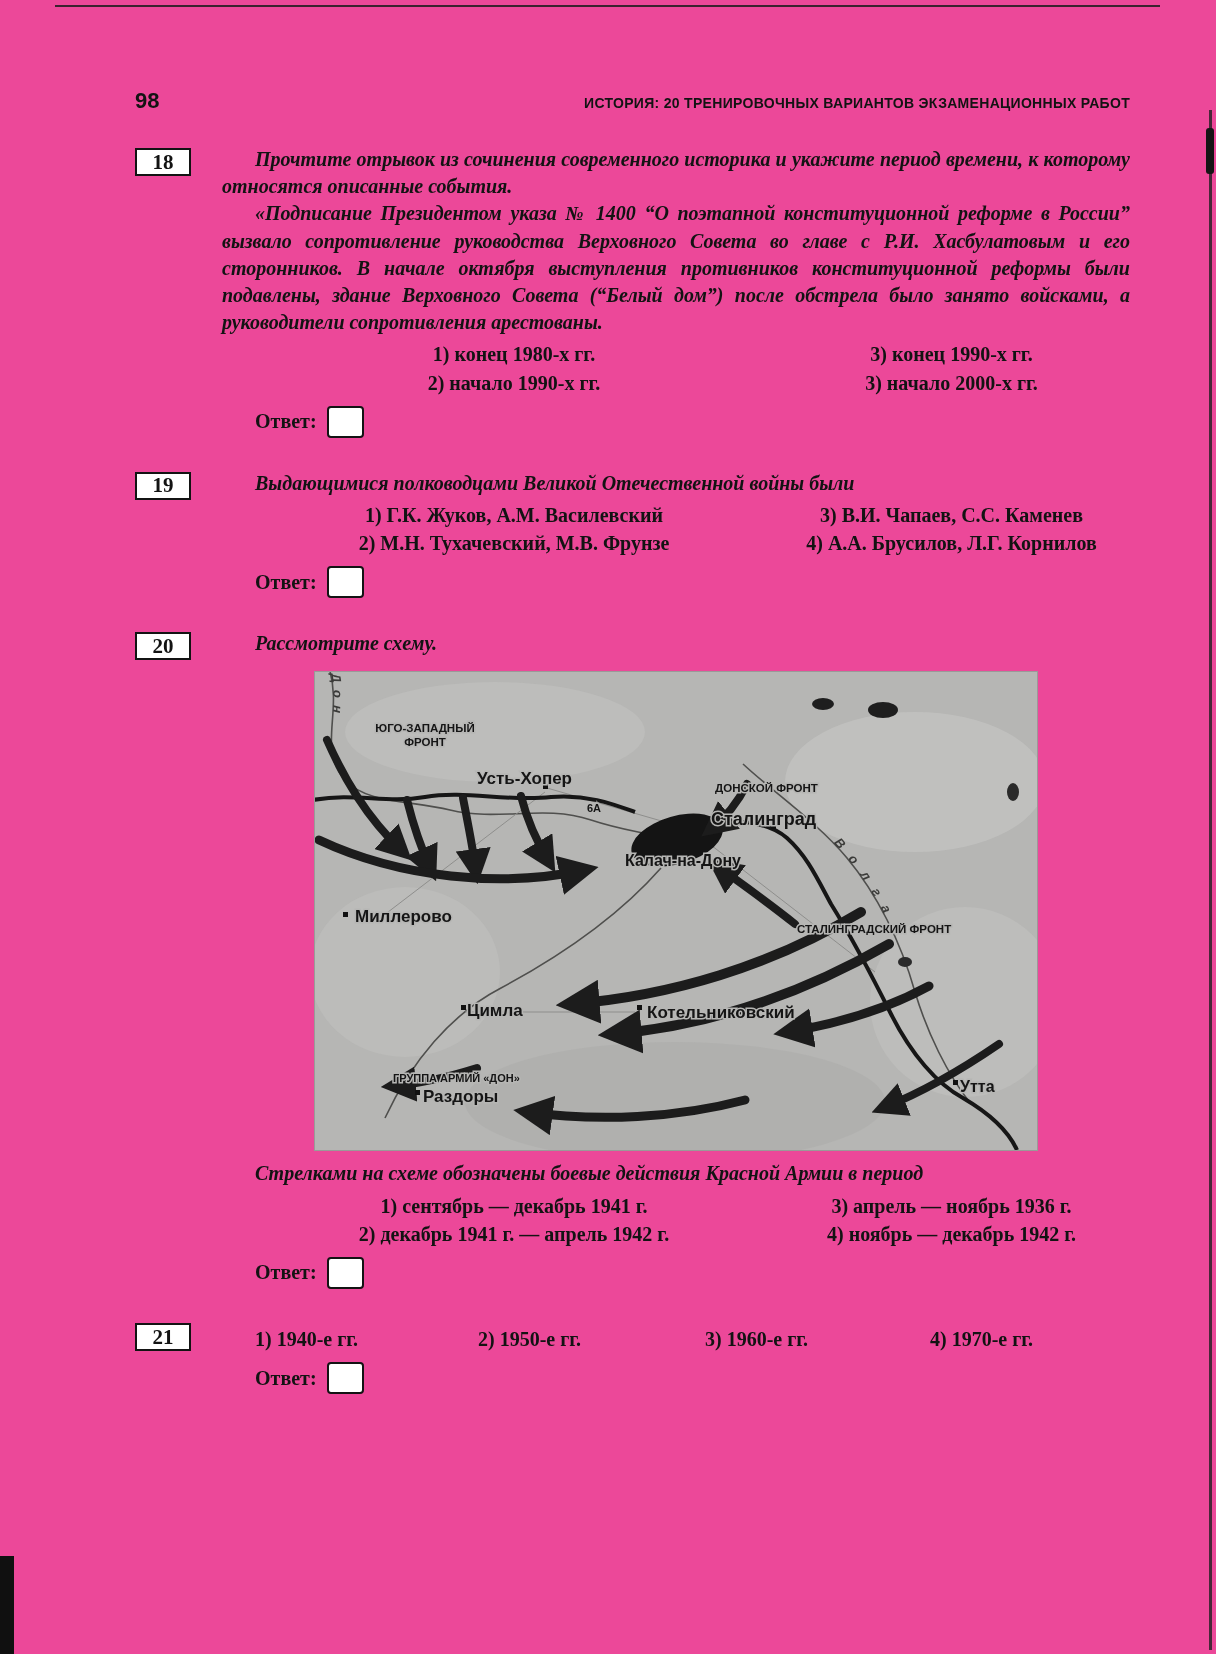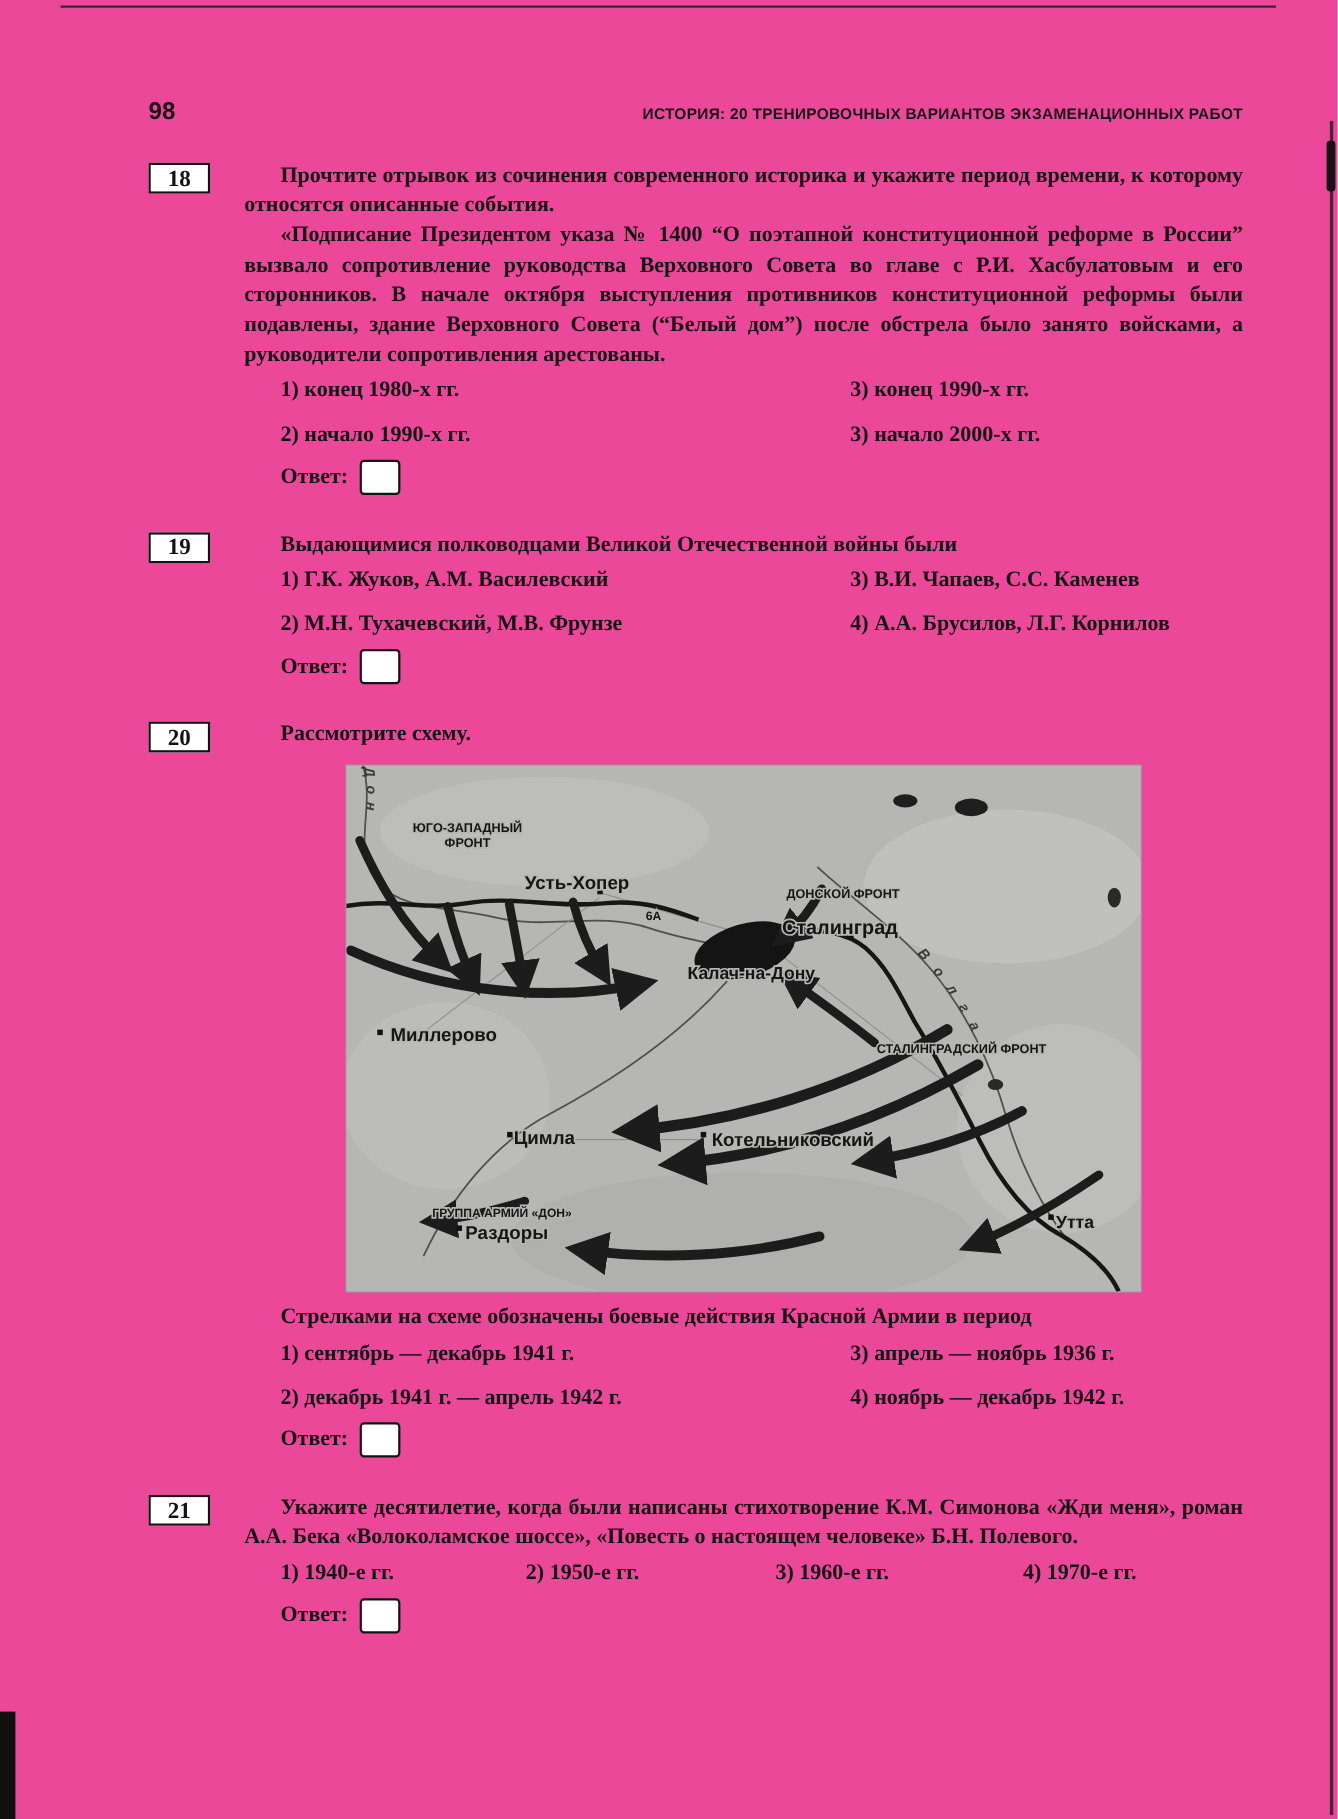--- a/index.html
+++ b/index.html
@@ -29,24 +29,24 @@
     border:2.5px solid #131313;
     display:flex; align-items:center; justify-content:center;
     font-size:21px; font-weight:bold;
     background:#fff;
   }
   .qbody {
     flex:1; margin-left:31px;
     font-size:20px; font-weight:bold;
     line-height:1.36; text-align:justify;
   }
-  .para { text-indent:33px; }
+  .para { text-indent:33px;font-style:italic; }
   .opts2 {
     display:grid; grid-template-columns:518px 1fr;
-    row-gap:13px; margin-top:5px; padding-left:33px; text-align:left;
+    row-gap:1px; margin-top:5px; padding-left:33px; text-align:center;
   }
   .opts4 {
     display:grid; grid-template-columns:223px 227px 225px 1fr;
     margin-top:5px; padding-left:33px; text-align:left;
   }
   .answer-row { display:flex; align-items:center; margin-top:9px; padding-left:33px; }
   .answer-box {
     width:37px; height:32px; margin-left:10px;
     border:2.5px solid #131313; border-radius:4px;
     background:#fff;
@@ -215,21 +215,20 @@
         <div class="answer-row">
           <span>Ответ:</span>
           <span class="answer-box"></span>
         </div>
       </div>
     </div>
 
     <div class="question">
       <div class="qnum">21</div>
       <div class="qbody">
-        <p class="para">Укажите десятилетие, когда были написаны стихотворение К.М. Симонова «Жди меня», роман А.А. Бека «Волоколамское шоссе», «Повесть о настоящем человеке» Б.Н. Полевого.</p>
         <div class="opts4">
           <span>1) 1940-е гг.</span>
           <span>2) 1950-е гг.</span>
           <span>3) 1960-е гг.</span>
           <span>4) 1970-е гг.</span>
         </div>
         <div class="answer-row">
           <span>Ответ:</span>
           <span class="answer-box"></span>
         </div>

